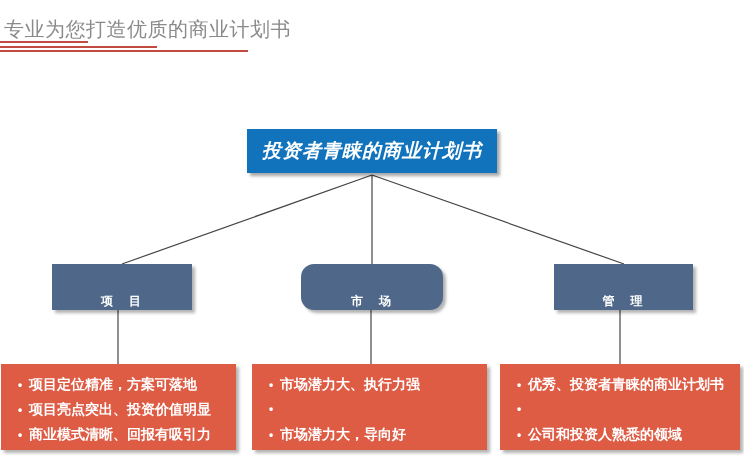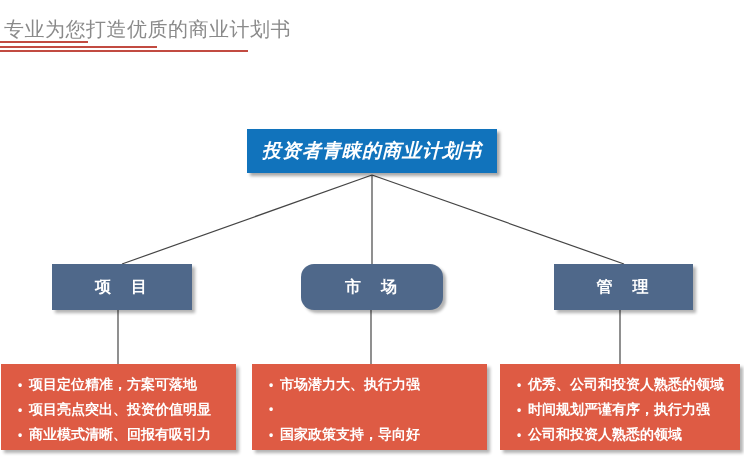--- a/index.html
+++ b/index.html
@@ -31,22 +31,22 @@
     position:absolute;left:247px;top:129px;width:250px;height:44px;
     background:#1173bc;
     box-shadow:3px 3px 3px rgba(0,0,0,0.35);
     display:flex;align-items:center;justify-content:center;
     color:#ffffff;font-size:19px;font-weight:bold;letter-spacing:1px;font-style:italic;
   }
   .branch-box{
     position:absolute;top:264px;height:46px;
     background:#4f688a;
     box-shadow:3px 3px 3px rgba(0,0,0,0.3);
-    display:flex;align-items:center;justify-content:center;
-    color:#ffffff;font-size:16px;font-weight:bold;letter-spacing:2px;
+    display:flex;align-items:flex-end;justify-content:center;
+    color:#ffffff;font-size:12px;font-weight:bold;letter-spacing:2px;
   }
   .branch-1{left:52px;width:140px;}
   .branch-2{left:301px;width:142px;border-radius:13px;}
   .branch-3{left:554px;width:139px;font-family:Liberation Serif, serif;}
   .leaf-box{
     position:absolute;top:364px;height:86px;
     background:#de5b44;
     box-shadow:3px 3px 3px rgba(0,0,0,0.3);
     color:#ffffff;
     box-sizing:border-box;
@@ -117,32 +117,31 @@
   <div class="leaf-box leaf-2">
     <div class="bullet-row">
       <span class="bullet-marker">•</span>
       <span>市场潜力大、执行力强</span>
     </div>
     <div class="bullet-row">
       <span class="bullet-marker">•</span>
     </div>
     <div class="bullet-row">
       <span class="bullet-marker">•</span>
-      <span>国家政策支持，导向好</span>
+      <span>市场潜力大，导向好</span>
     </div>
   </div>
 
   <div class="leaf-box leaf-3">
     <div class="bullet-row">
       <span class="bullet-marker">•</span>
-      <span>优秀、公司和投资人熟悉的领域</span>
+      <span>优秀、投资者青睐的商业计划书</span>
     </div>
     <div class="bullet-row">
       <span class="bullet-marker">•</span>
-      <span>时间规划严谨有序，执行力强</span>
     </div>
     <div class="bullet-row">
       <span class="bullet-marker">•</span>
       <span>公司和投资人熟悉的领域</span>
     </div>
   </div>
 
 </div>
 
 </body></html>

